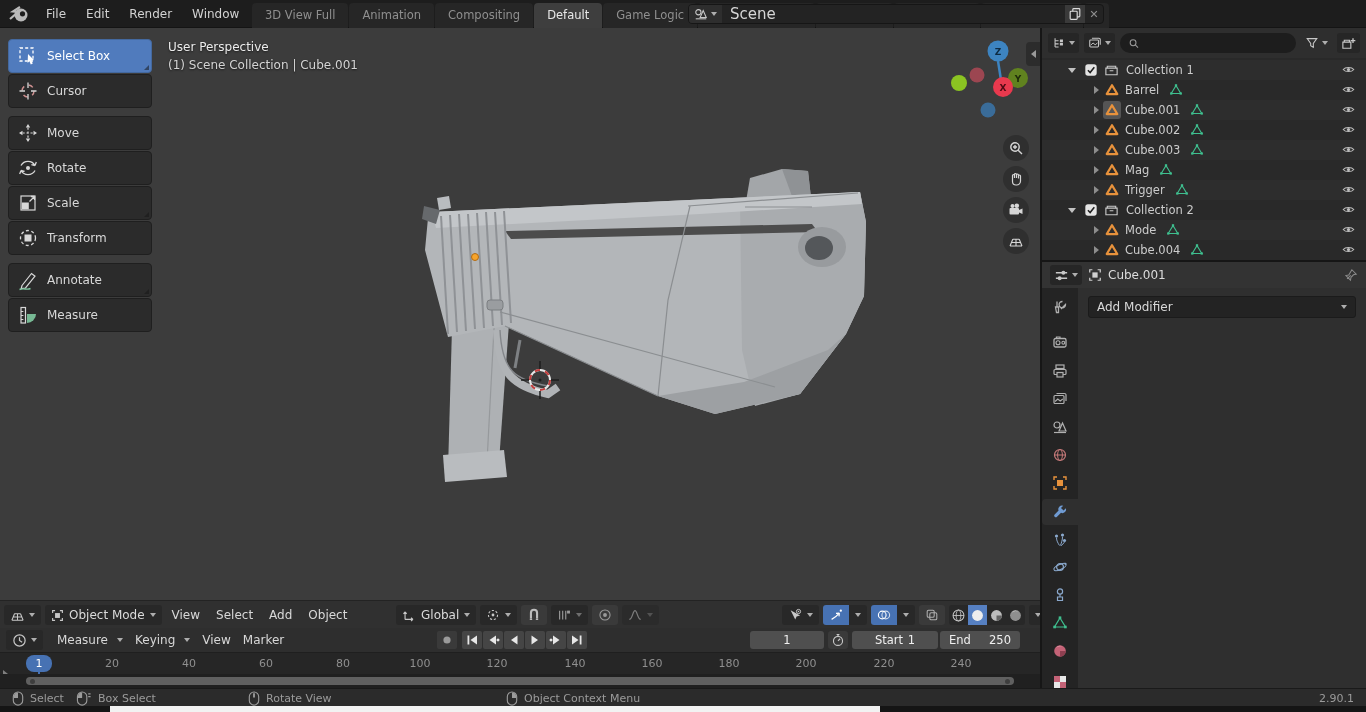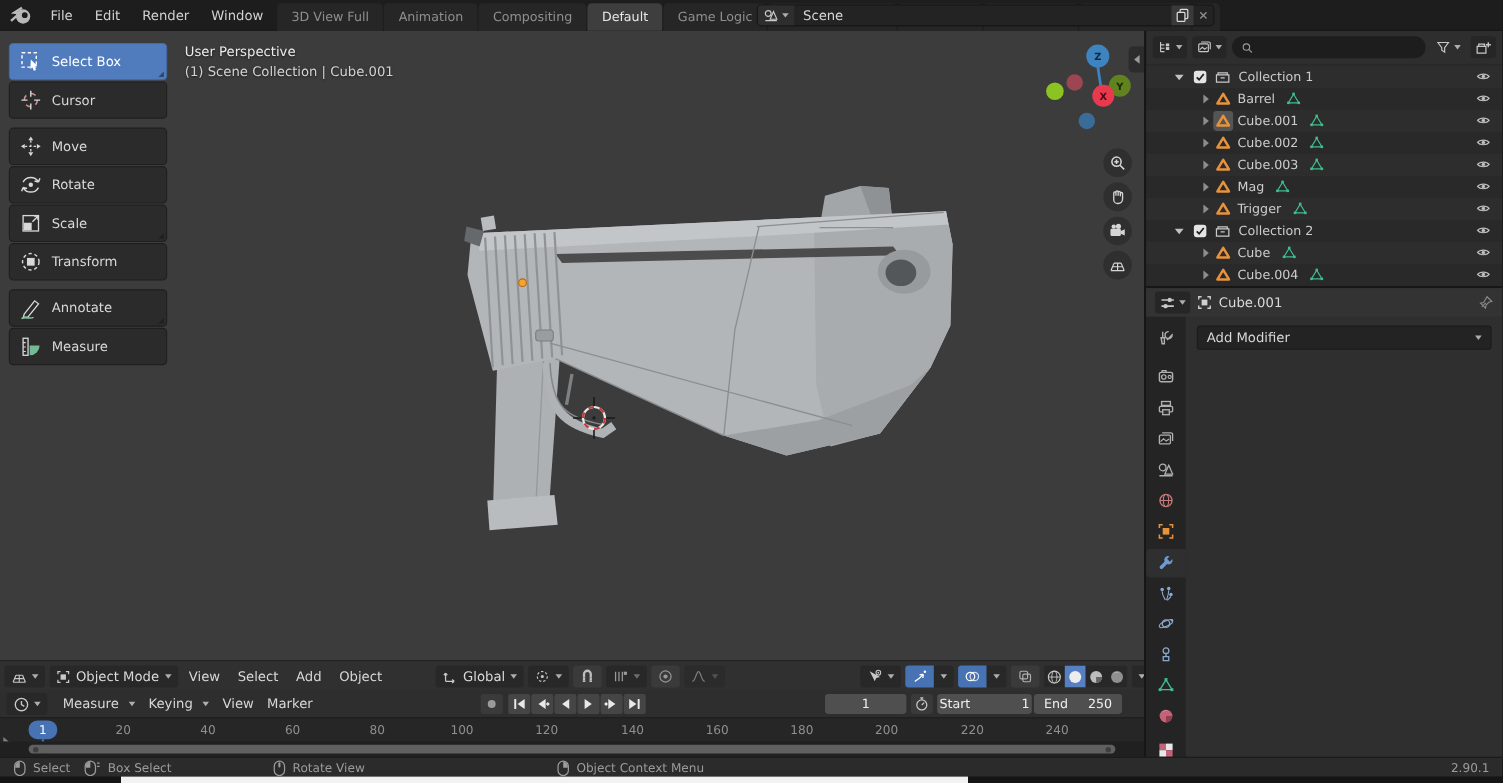--- a/index.html
+++ b/index.html
@@ -15,21 +15,21 @@
 .chev-r{width:0;height:0;border-top:4px solid transparent;border-bottom:4px solid transparent;border-left:5px solid #7f7f7f;}
 
 #topbar{position:absolute;left:0;top:0;width:1366px;height:28px;background:#1d1d1d;border-bottom:1px solid #141414;display:flex;align-items:center;}
 .menu-item{padding:0 10px;color:#d2d2d2;line-height:28px;cursor:default;}
 #wtabs{position:absolute;left:252px;top:3px;display:flex;height:25px;}
 .wtab{background:#262626;color:#8f8f8f;padding:0 13px;line-height:25px;margin-right:1px;border-radius:4px 4px 0 0;font-size:11.5px;}
 .wtab.active{background:#3e3e3e;color:#e8e8e8;}
 .wtab.newtab{padding:0 8px;color:#bdbdbd;}
 .idpill{position:absolute;top:4px;height:20px;background:#232323;border:1px solid #161616;border-radius:4px;display:flex;align-items:center;}
 .idpill .ibtn{display:flex;align-items:center;gap:3px;padding:0 5px;height:100%;background:#2e2e2e;border-radius:3px 0 0 3px;}
-.idpill .txt{padding:0 8px;color:#d6d6d6;flex:1;font-size:12px;}
+.idpill .txt{padding:0 8px;color:#d6d6d6;flex:1;font-size:15px;}
 .idpill .cbtn{width:20px;height:100%;display:flex;align-items:center;justify-content:center;background:#3a3a3a;}
 .idpill .xbtn{width:18px;height:100%;display:flex;align-items:center;justify-content:center;color:#8f8f8f;}
 
 #viewport{position:absolute;left:0;top:28px;width:1040px;height:600px;background:#3c3c3c;}
 #vp-scene{position:absolute;left:0;top:0;}
 .ov1{position:absolute;left:168px;top:12px;color:#ececec;text-shadow:0 1px 2px rgba(0,0,0,.6);font-size:12px;text-align:center;}
 .ov2{position:absolute;left:168px;top:30px;color:#d4d4d4;text-shadow:0 1px 2px rgba(0,0,0,.6);font-size:12px;}
 
 #toolbar{position:absolute;left:8px;top:11px;width:144px;}
 .tool{height:34px;background:#2b2b2b;border:1px solid #1f1f1f;border-radius:4px;margin-bottom:1px;display:flex;align-items:center;gap:8px;padding:0 8px;color:#d8d8d8;position:relative;}
@@ -888,21 +888,21 @@
             </svg>
           </span>
       </div>
       <div class="ol-row a" style="top:192px">
         <span style="margin-left:52px" class="tri-r"></span>
         <span class="ol-meshicon" style="margin-left:4px">
             <svg class="ic" width="14" height="14">
               <use href="#i-trimesh"></use>
             </svg>
           </span>
-        <span style="margin-left:4px">Cube</span>
+        <span style="margin-left:4px">Mode</span>
         <span class="ol-dataicon">
             <svg class="ic" width="14" height="14">
               <use href="#i-tridata"></use>
             </svg>
           </span>
         <span class="ol-eye">
             <svg class="ic" width="15" height="13">
               <use href="#i-eye"></use>
             </svg>
           </span>
@@ -1058,21 +1058,21 @@
             </svg>
           </span>
       </span>
 
       <span class="tl-field" style="left:750px;width:74px;justify-content:center">1</span>
       <span class="tl-field" style="left:828px;width:20px;background:#3a3a3a;justify-content:center">
           <svg class="ic" width="14" height="14" style="color:#c8c8c8">
             <use href="#i-stopwatch"></use>
           </svg>
         </span>
-      <span class="tl-field" style="left:852px;width:86px;padding:0 2px;justify-content:space-between">
+      <span class="tl-field" style="left:852px;width:86px;padding:0 23px;justify-content:space-between">
         <span>Start</span>
           <span>1</span>
       </span>
       <span class="tl-field" style="left:940px;width:80px;padding:0 9px;justify-content:space-between">
         <span>End</span>
           <span>250</span>
       </span>
     </div>
 
     <div id="tl-ruler">

